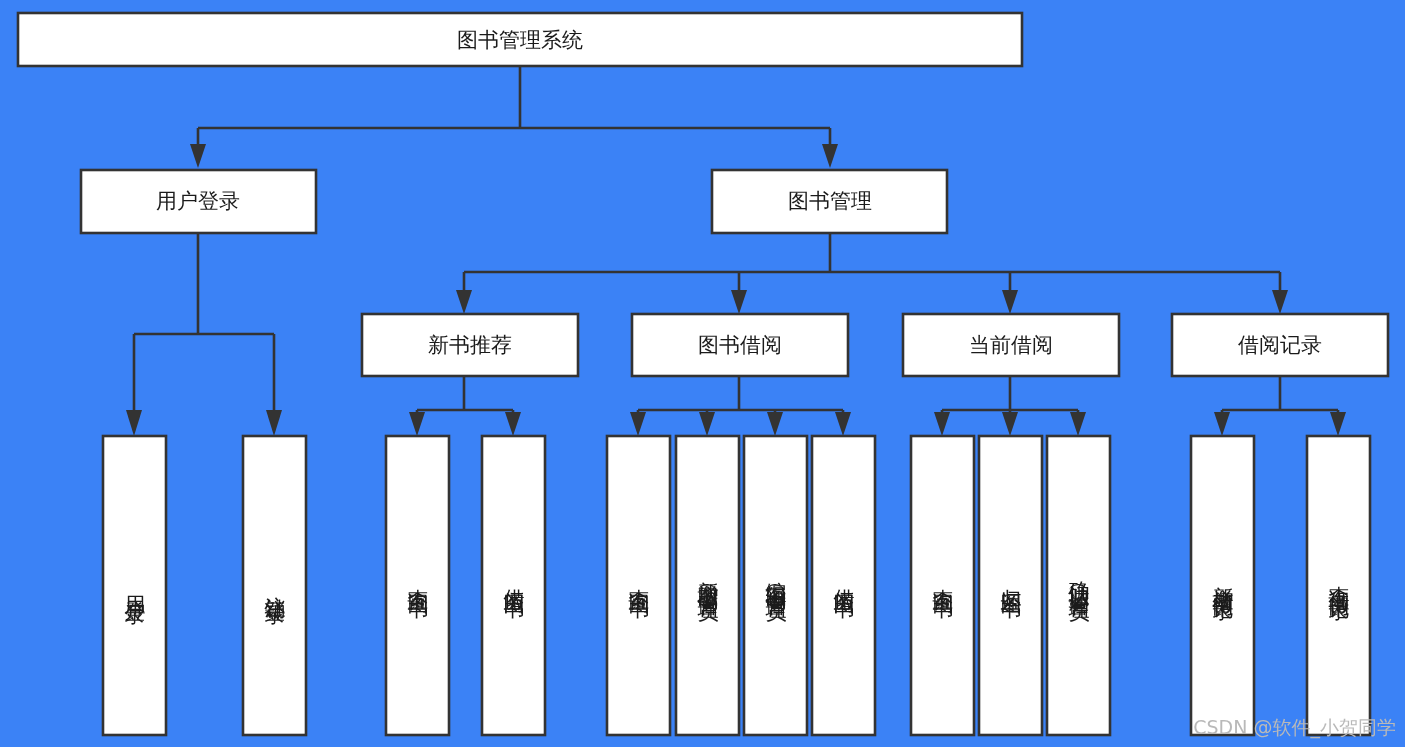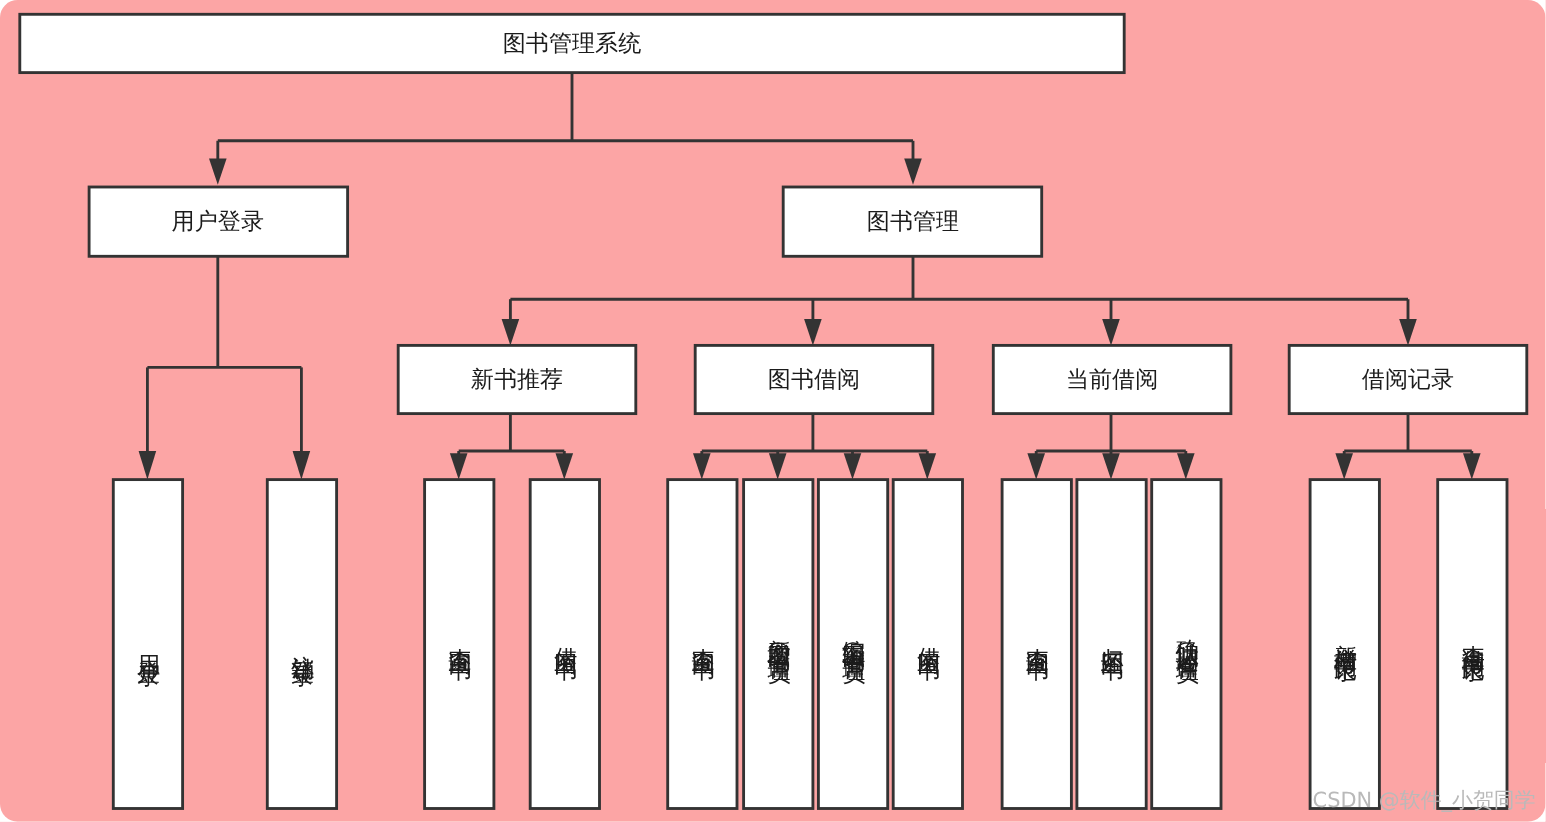--- a/index.html
+++ b/index.html
@@ -8,23 +8,22 @@
     padding: 0;
     background: #ffffff;
   }
   body {
     font-family: "Liberation Sans", "DejaVu Sans", sans-serif;
   }
   #diagram-root {
     position: relative;
     width: 1405px;
     height: 747px;
-    background: #fca5a5;
+    background: #3b82f6;
     overflow: hidden;
-    border-radius: 16px;
   }
   svg.diagram-canvas {
     position: absolute;
     left: 0;
     top: 0;
     width: 1405px;
     height: 747px;
     display: block;
   }
   .node-rect {

